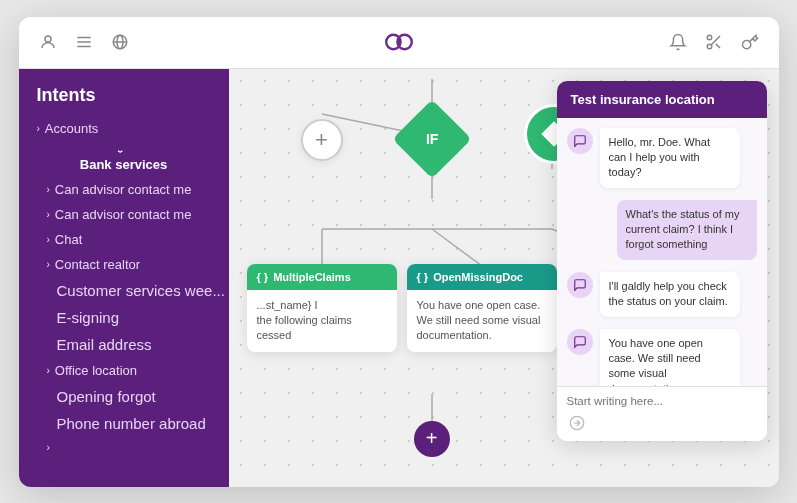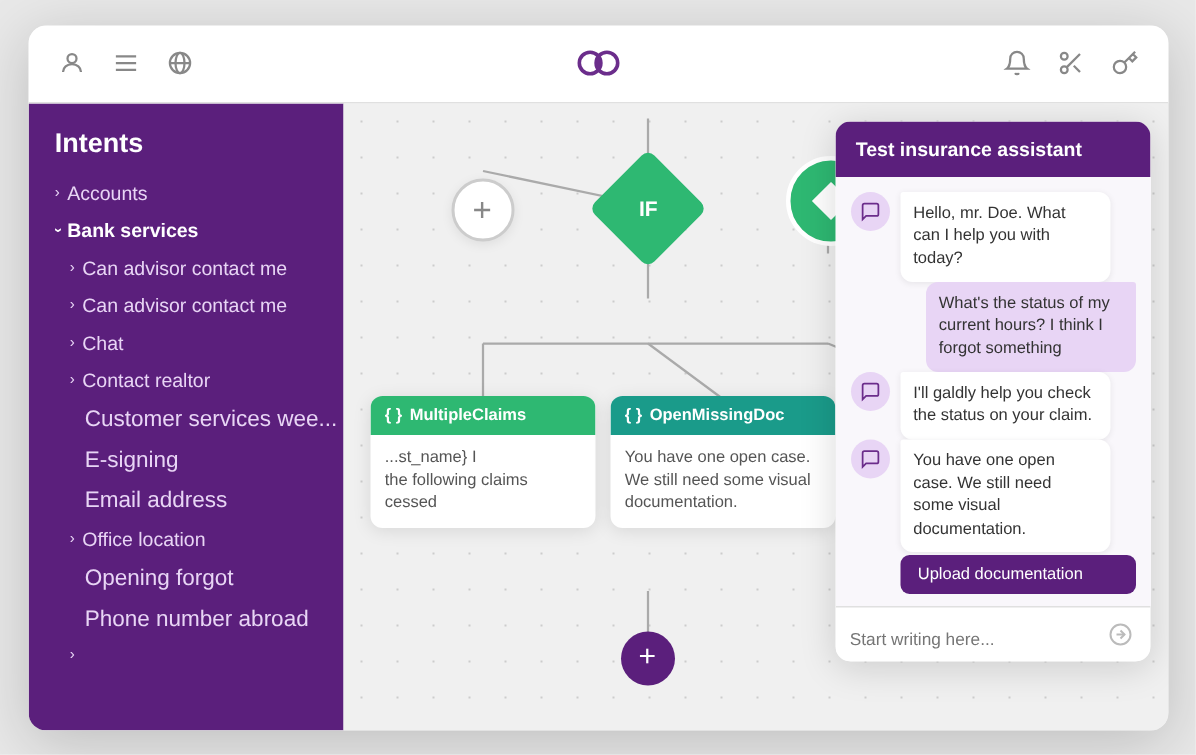--- a/index.html
+++ b/index.html
@@ -111,20 +111,21 @@
       padding-left: 28px;
       font-size: 13px;
     }
     .sidebar-item.level-3 {
       padding-left: 38px;
       font-size: 15px;
     }
     .sidebar-item.active-section {
       color: #fff;
       font-weight: 600;
+      flex-direction: column;
     }
     .sidebar-arrow {
       margin-right: 5px;
       font-size: 10px;
       flex-shrink: 0;
     }
     .sidebar-arrow.open {
       transform: rotate(90deg);
       display: inline-block;
     }
@@ -311,21 +312,21 @@
       font-weight: 600;
       flex-shrink: 0;
     }
 
     .chat-messages {
       flex: 1;
       overflow-y: auto;
       padding: 10px 10px;
       display: flex;
       flex-direction: column;
-      gap: 0;
+      gap: 12px;
       background: #f9f7fb;
     }
 
     .chat-msg {
       display: flex;
       gap: 7px;
       align-items: flex-start;
     }
     .chat-msg.bot {
       flex-direction: row;
@@ -378,26 +379,27 @@
       cursor: pointer;
       display: flex;
       align-items: center;
       justify-content: space-between;
       margin: 2px 0 2px 33px;
       width: calc(100% - 33px);
     }
 
     .chat-input-row {
       display: flex;
-      align-items: flex-end;
+      align-items: flex-start;
       border-top: 1px solid #e0e0e0;
       padding: 8px 10px;
       background: #fff;
       gap: 6px;
       flex-shrink: 0;
+      flex-direction: column;
     }
     .chat-input {
       flex: 1;
       border: none;
       outline: none;
       font-size: 11.5px;
       color: #999;
       background: transparent;
     }
     .chat-send-icon {
@@ -585,35 +587,35 @@
           </div>
           <div class="flow-card-body">We cou...<br>cases t...<br>status</div>
         </div>
 
         <div class="plus-bottom" style="bottom:30px; left:185px;">
           <span>+</span>
         </div>
       </div>
 
       <div class="chat-panel">
-        <div class="chat-panel-header">Test insurance assistant</div>
+        <div class="chat-panel-header">Test insurance location</div>
 
         <div class="chat-messages">
 
           <div class="chat-msg bot">
             <div class="chat-avatar bot-avatar">
               <svg width="14" height="14" viewBox="0 0 24 24" fill="none" stroke="#6b2d8b" stroke-width="2">
                 <path d="M21 15a2 2 0 01-2 2H7l-4 4V5a2 2 0 012-2h14a2 2 0 012 2z"></path>
               </svg>
             </div>
             <div class="chat-bubble">Hello, mr. Doe. What can I help you with today?</div>
           </div>
 
           <div class="chat-msg user">
-            <div class="chat-bubble">What's the status of my current hours? I think I forgot something</div>
+            <div class="chat-bubble">What's the status of my current claim? I think I forgot something</div>
           </div>
 
           <div class="chat-msg bot">
             <div class="chat-avatar bot-avatar">
               <svg width="14" height="14" viewBox="0 0 24 24" fill="none" stroke="#6b2d8b" stroke-width="2">
                 <path d="M21 15a2 2 0 01-2 2H7l-4 4V5a2 2 0 012-2h14a2 2 0 012 2z"></path>
               </svg>
             </div>
             <div class="chat-bubble">I'll galdly help you check the status on your claim.</div>
           </div>

